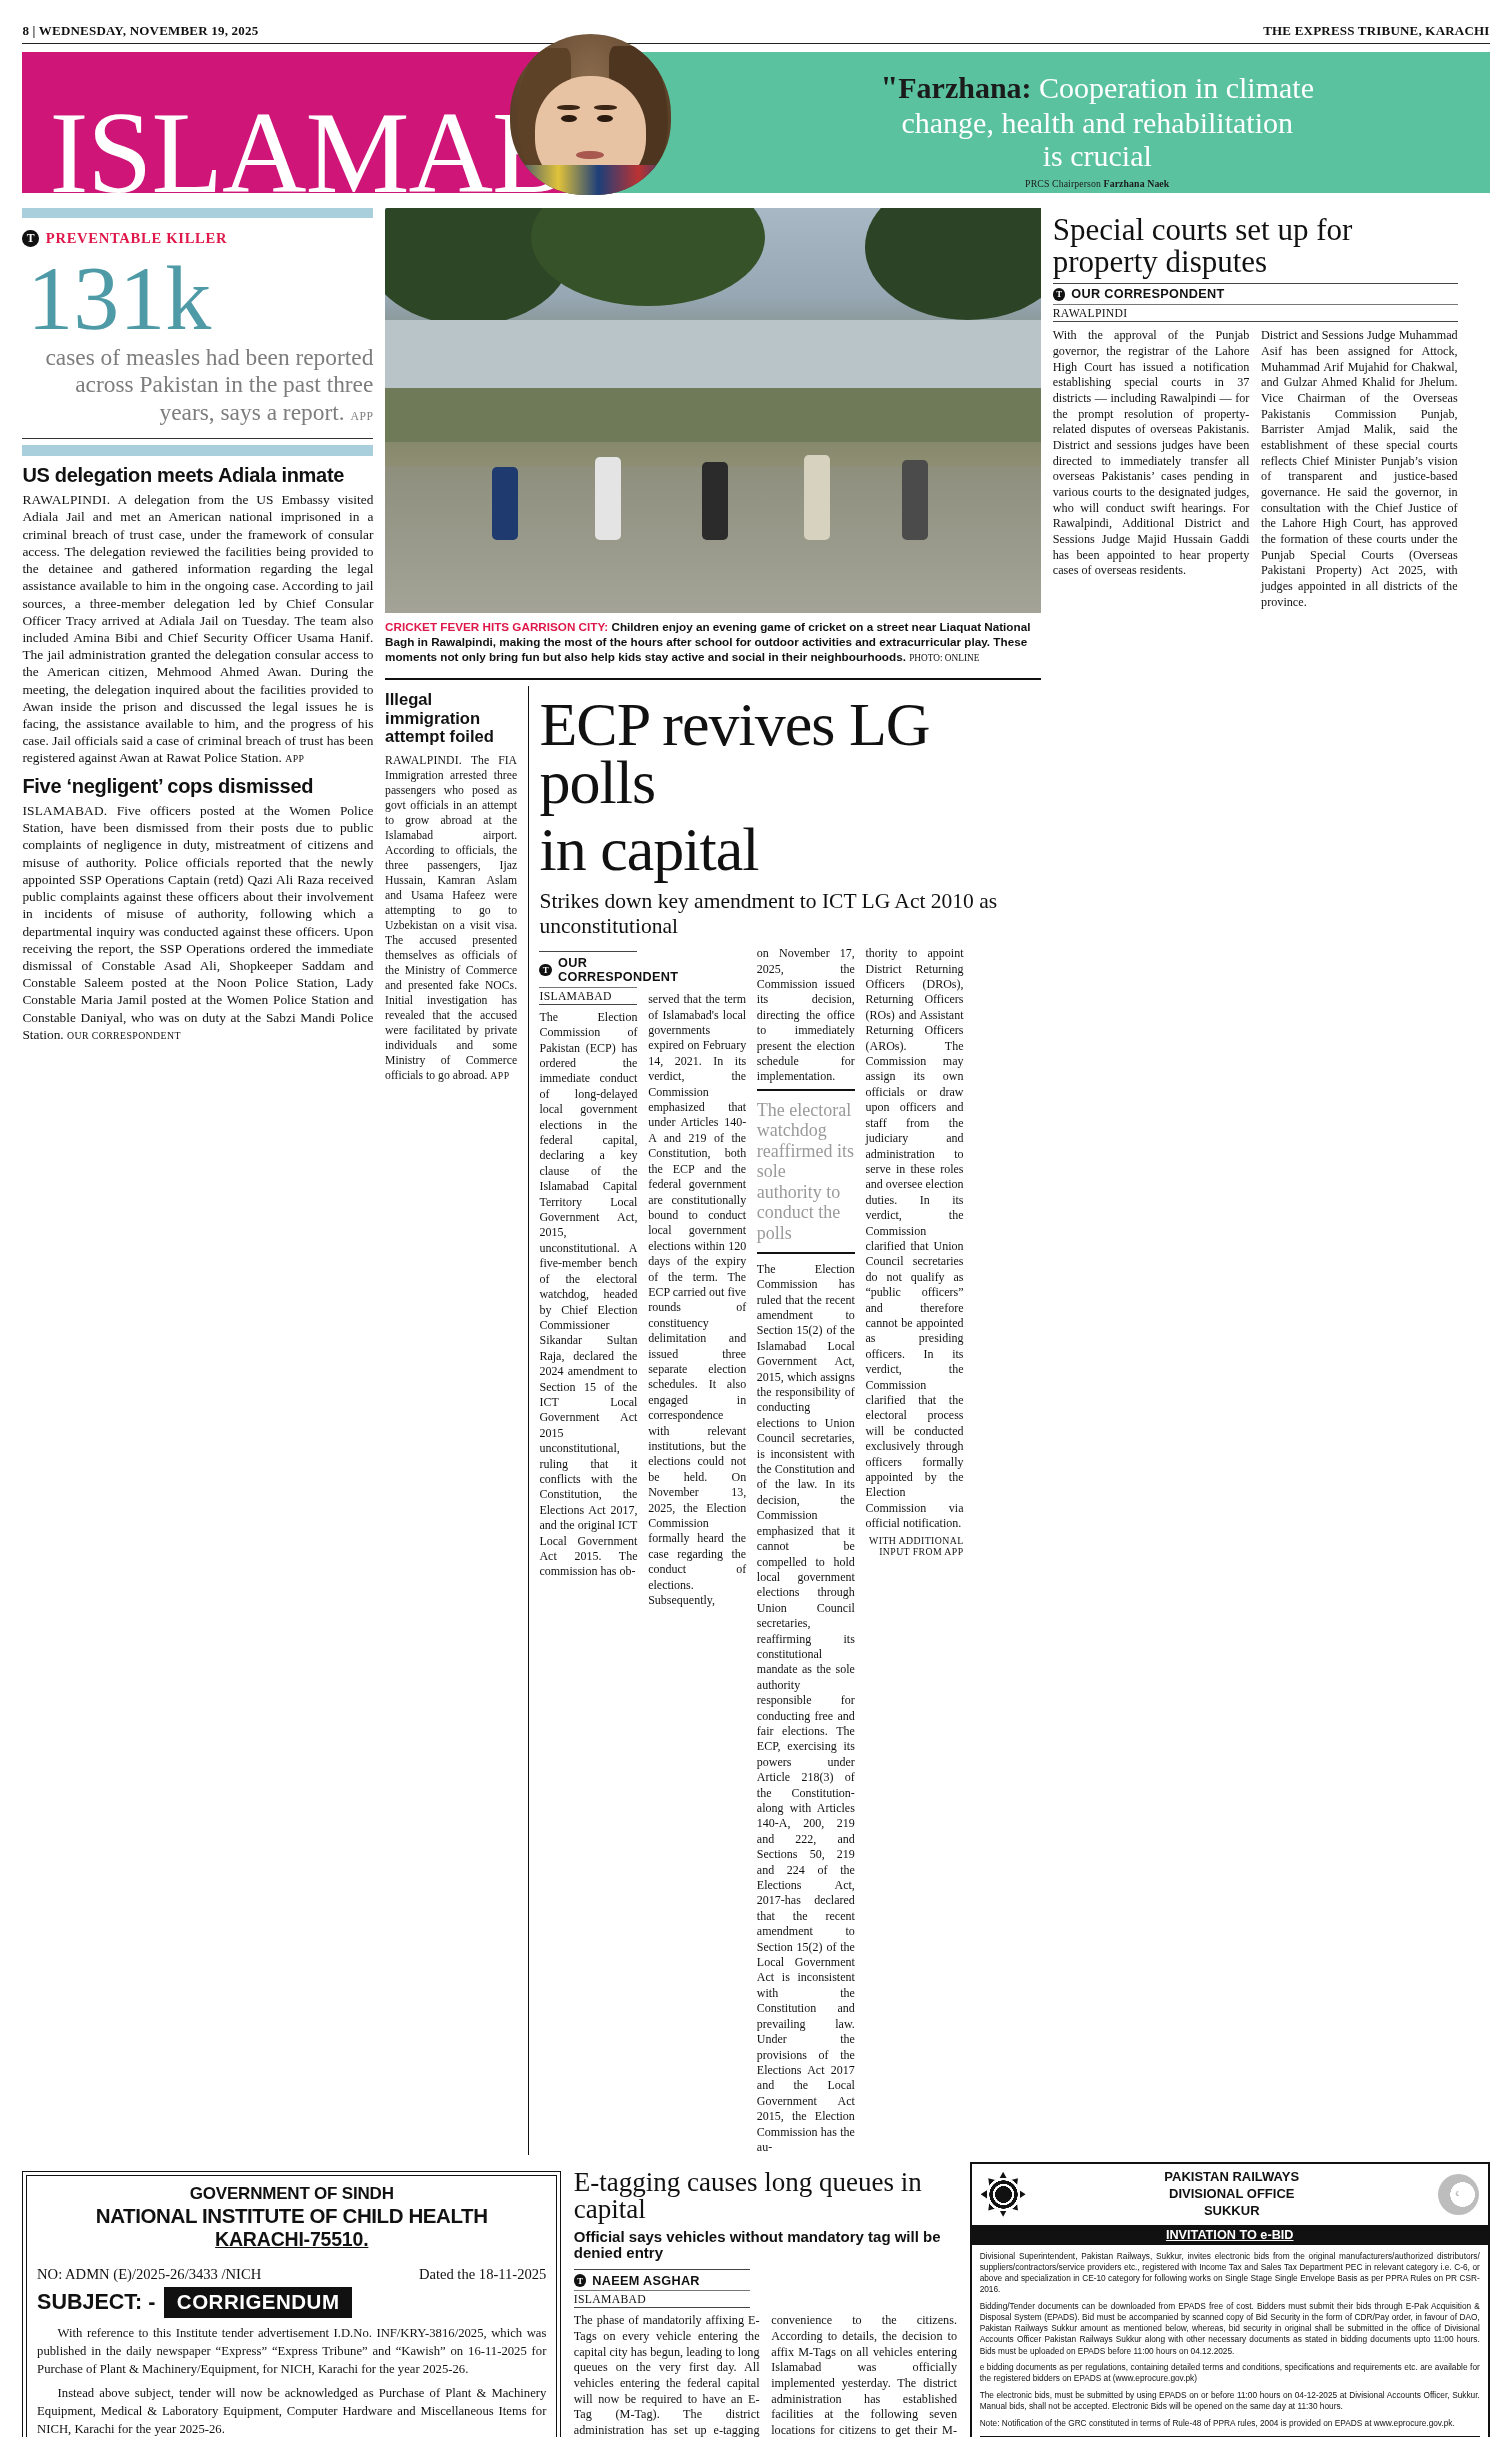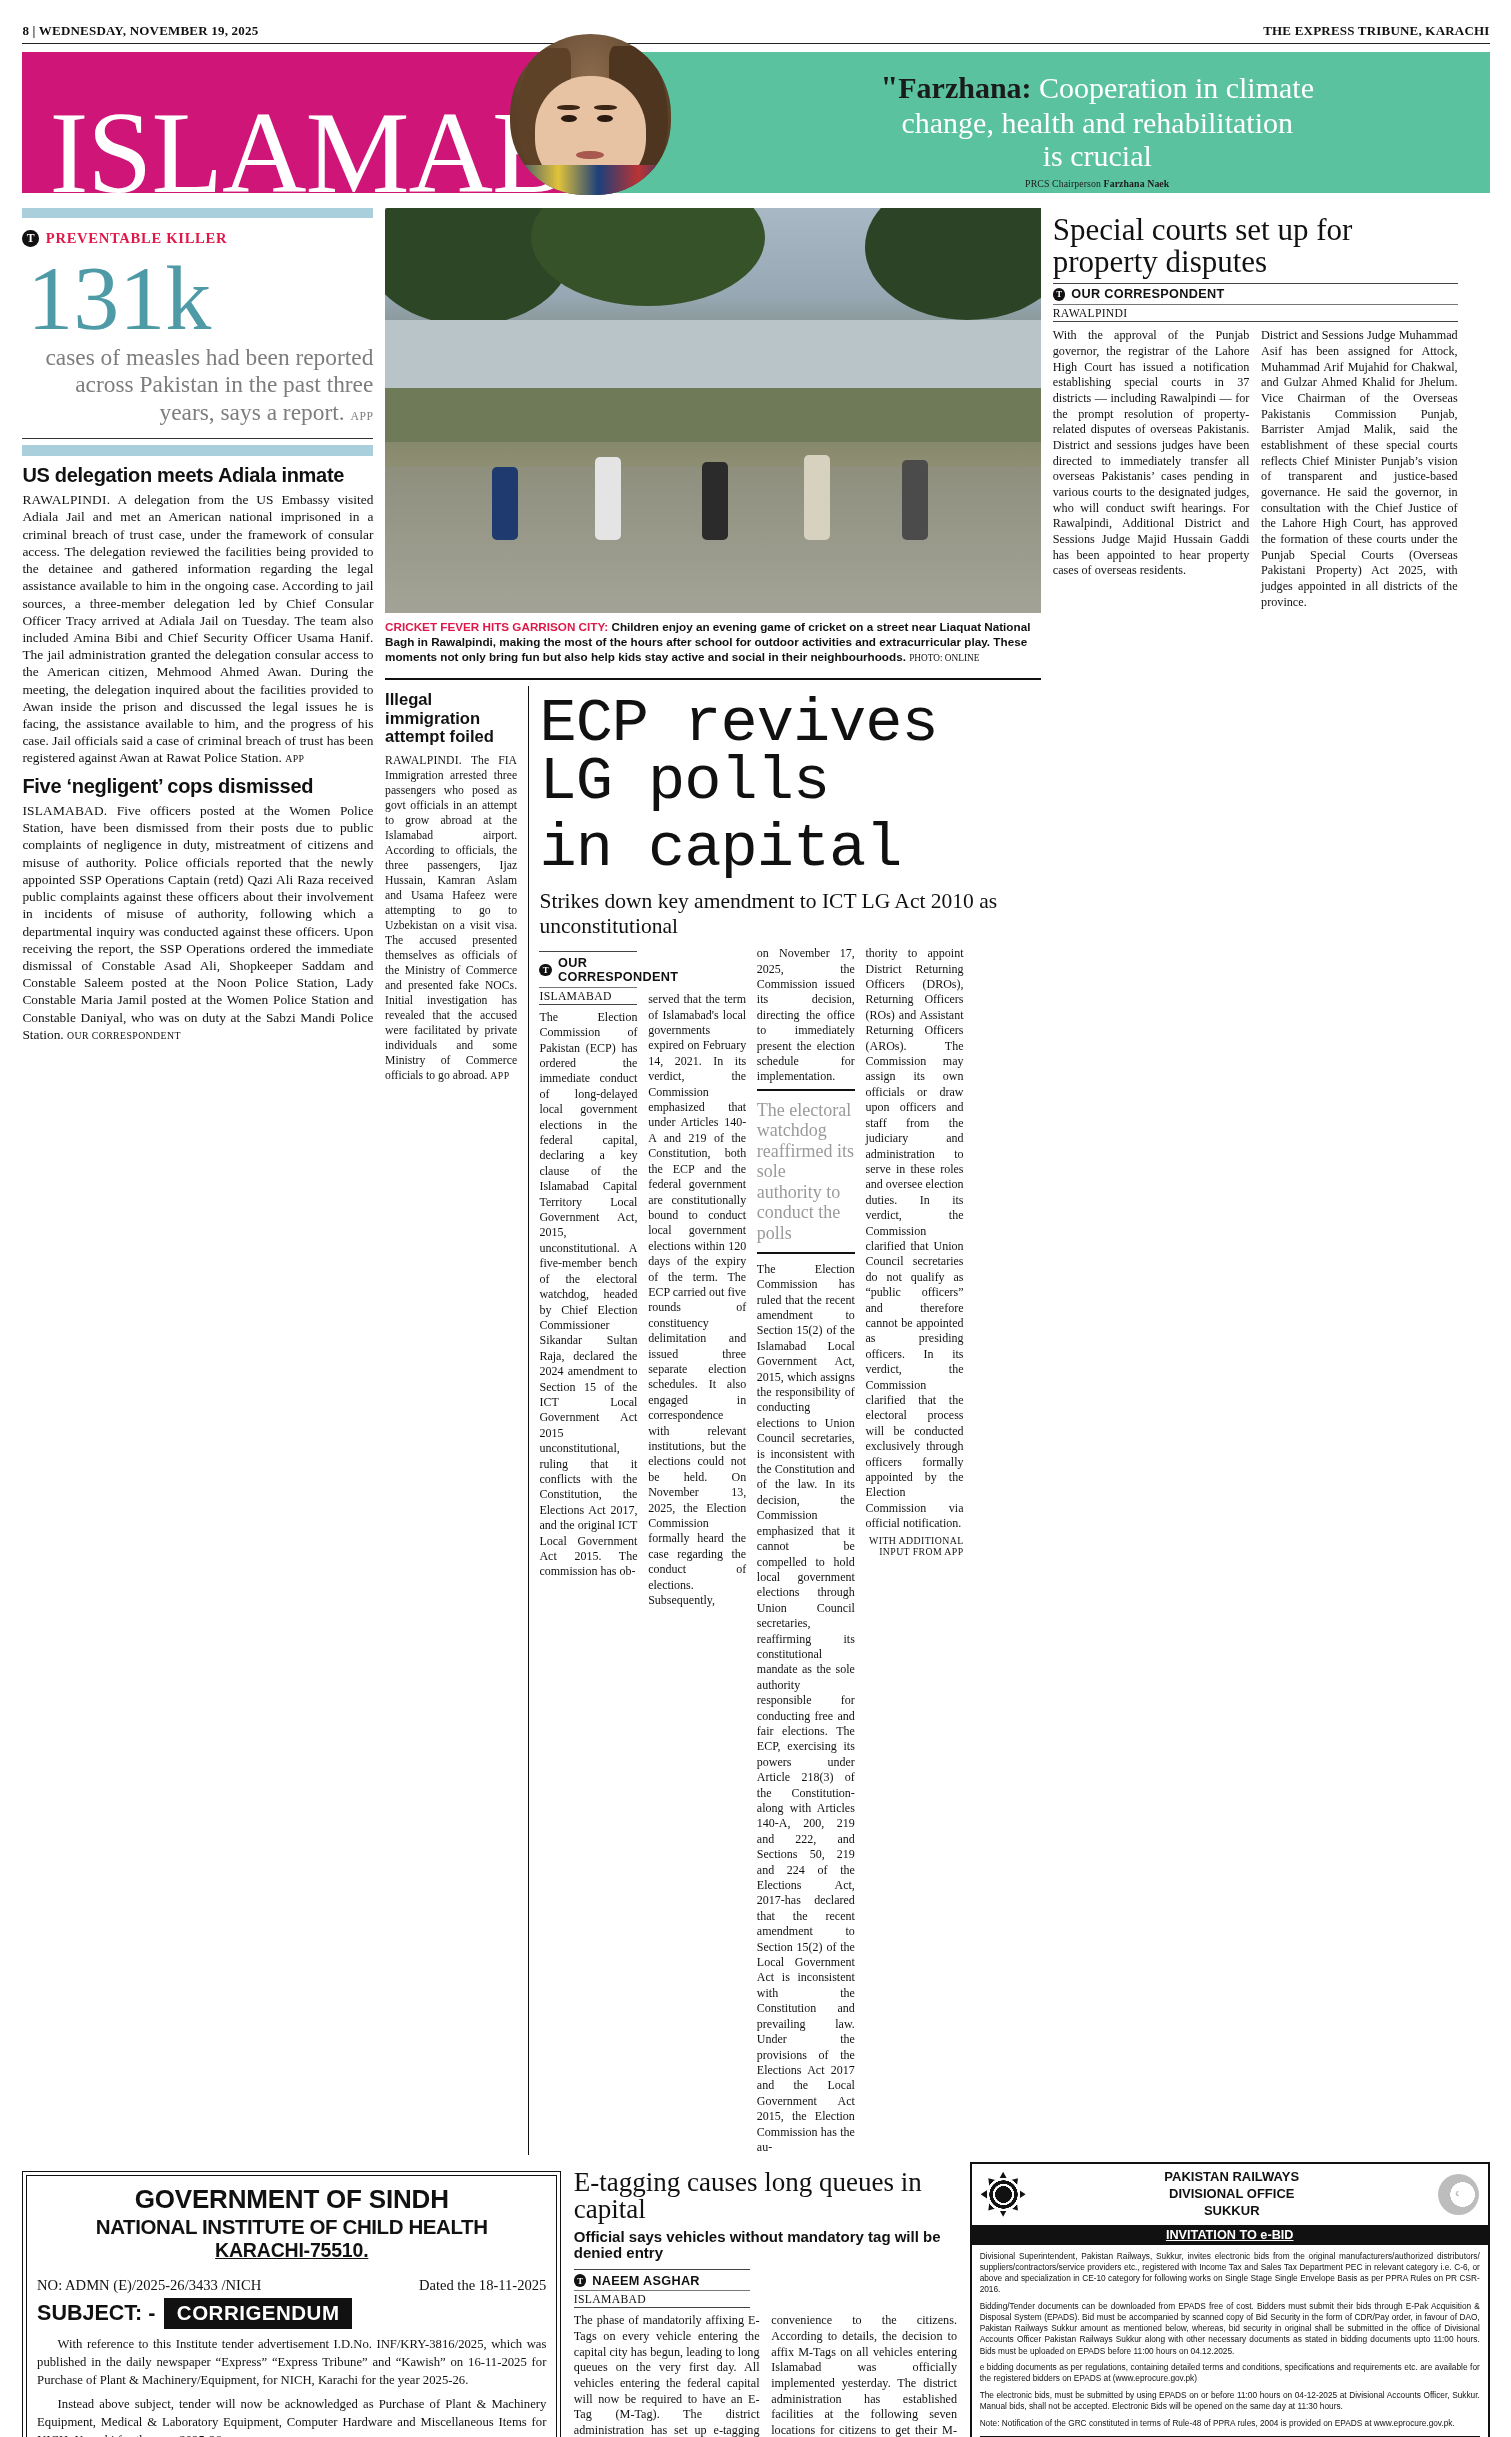--- a/index.html
+++ b/index.html
@@ -97,21 +97,21 @@
              background:linear-gradient(#8e8f7d,#a3a497); }
   .pm-kid { position:absolute; bottom:73px; width:26px; height:73px; border-radius:4.9px; }
   .caption { font-family:"Liberation Sans",sans-serif; font-size:11.7px; line-height:1.32;
              margin-top:5.9px; font-weight:700; }
   .caption .lead { color:#e0184a; }
   .caption .rest { font-weight:700; color:#111; }
   .caption .photo-src { font-weight:400; font-size:9.3px; font-family:"Liberation Serif",serif; }
 
   .rule-thick { border-top:2.4px solid #111; margin:12.7px 0 0; }
 
-  .hd-big { font-family:Liberation Mono, monospace; font-size:62px; line-height:.94;
+  .hd-big { font-family:Liberation Serif, serif; font-size:62px; line-height:.94;
             font-weight:400; letter-spacing:-1px; margin:8.8px 0 0; }
   .hd-sub { font-family:"Liberation Serif",serif; font-size:21.5px; margin:10.7px 0 6.8px; }
 
   .byline { border-top:1px solid #444; border-bottom:1px solid #444;
             padding:3.9px 0 1px; margin:4.9px 0 0; }
   .byline-row { display:flex; align-items:center; gap:5.9px; }
   .byline-name { font-family:"Liberation Sans",sans-serif; font-weight:700; font-size:12.7px;
                  letter-spacing:0.3px; }
   .byline-city { font-family:"Liberation Serif",serif; font-size:11.7px; letter-spacing:0.3px;
                  border-top:0.5px solid #777; margin-top:2.9px; padding-top:2px; }
@@ -122,21 +122,21 @@
 
   .hd2 { font-family:"Liberation Serif",serif; font-size:31px; line-height:1.02;
          margin:6.8px 0 4.9px; }
   .hd3 { font-family:"Liberation Sans",sans-serif; font-weight:700; font-size:16.6px;
          line-height:1.1; margin:4.9px 0 6.8px; }
 
   
   .ad-box { border:1.5px solid #111; padding:7.8px 9.8px; margin-top:8.8px; background:#fff; }
   .ad-outer { border:1.5px solid #111; padding:2.9px; margin-top:8.8px; }
   .ad-center { text-align:center; }
-  .sindh-t1 { font-family:"Liberation Sans",sans-serif; font-weight:700; font-size:26px;
+  .sindh-t1 { font-family:"Liberation Sans",sans-serif; font-weight:700; font-size:17px;
               letter-spacing:-0.2px; }
   .sindh-t2 { font-family:"Liberation Sans",sans-serif; font-weight:700; font-size:20.5px;
               letter-spacing:-0.4px; }
   .sindh-t3 { font-family:"Liberation Sans",sans-serif; font-weight:700; font-size:19.5px;
               text-decoration:underline; letter-spacing:-0.2px; }
   .sindh-row { display:flex; justify-content:space-between; font-size:14.6px;
                font-family:"Liberation Serif",serif; margin-top:15px;gap:7px; }
   .subj-row { display:flex; align-items:center; gap:8.8px; margin-top:3.9px; }
   .subj-lbl { font-family:"Liberation Sans",sans-serif; font-weight:700; font-size:21.5px; }
   .corrig { background:#111; color:#fff; font-family:"Liberation Sans",sans-serif;

